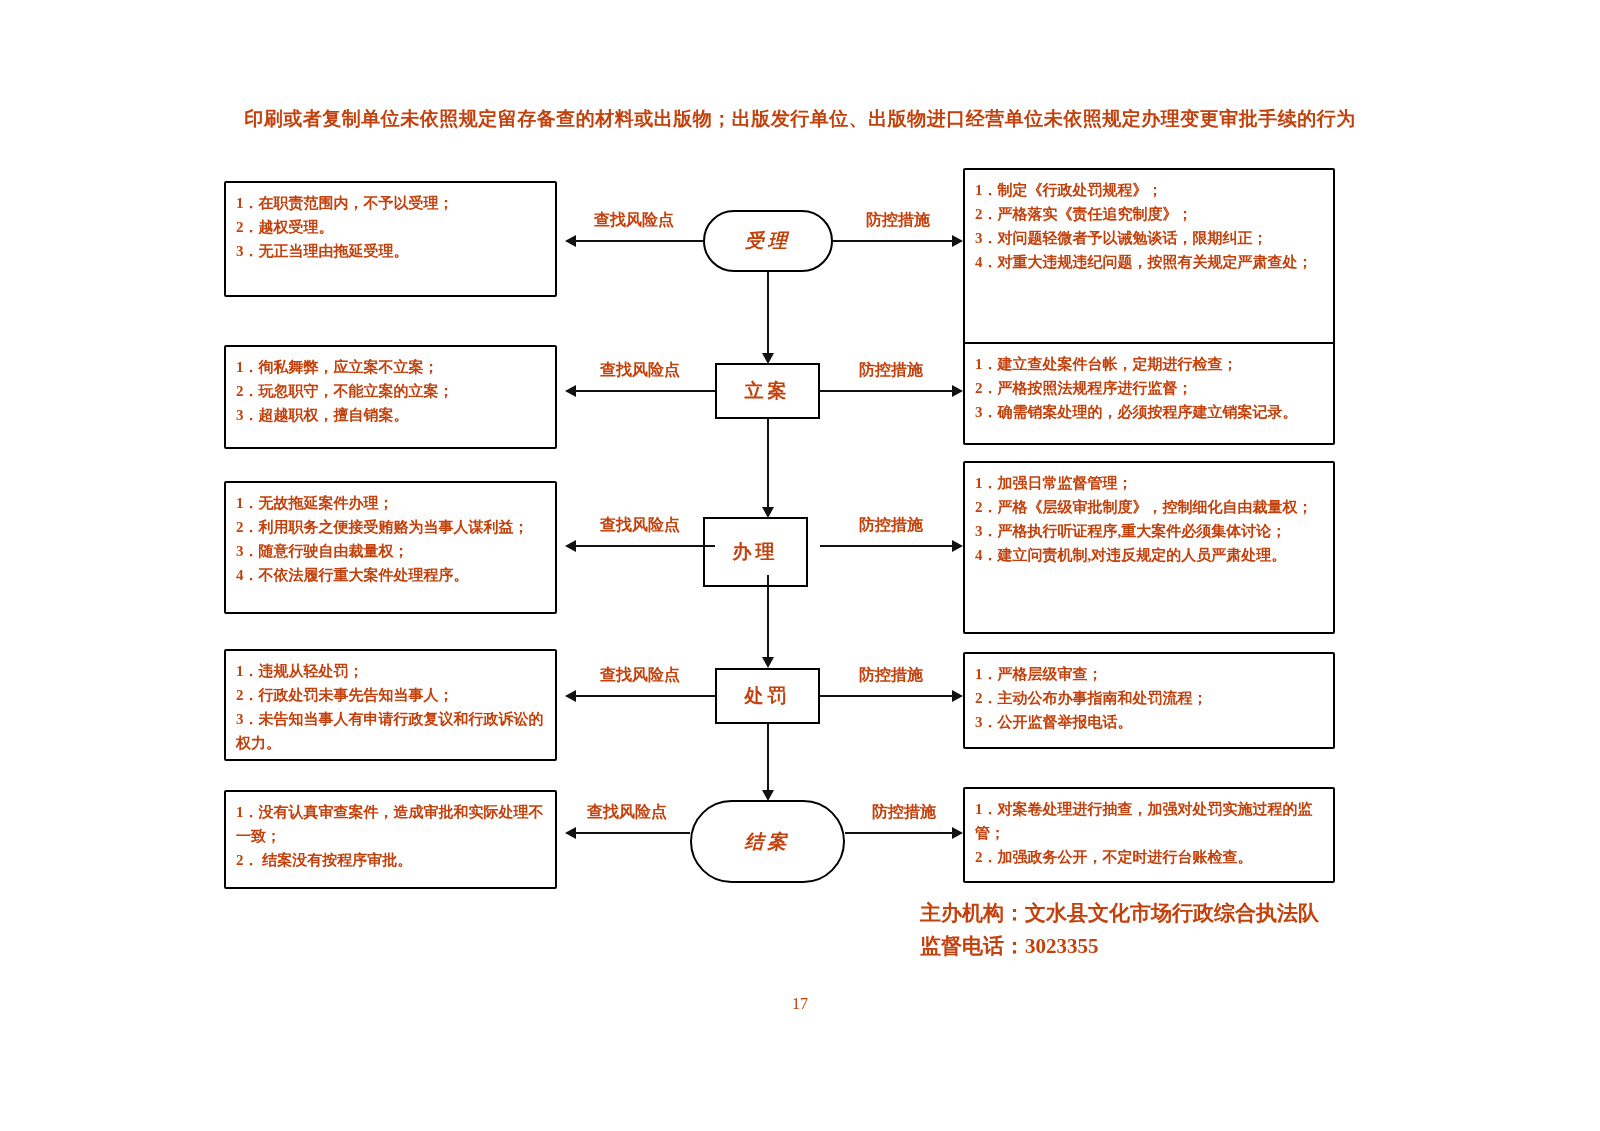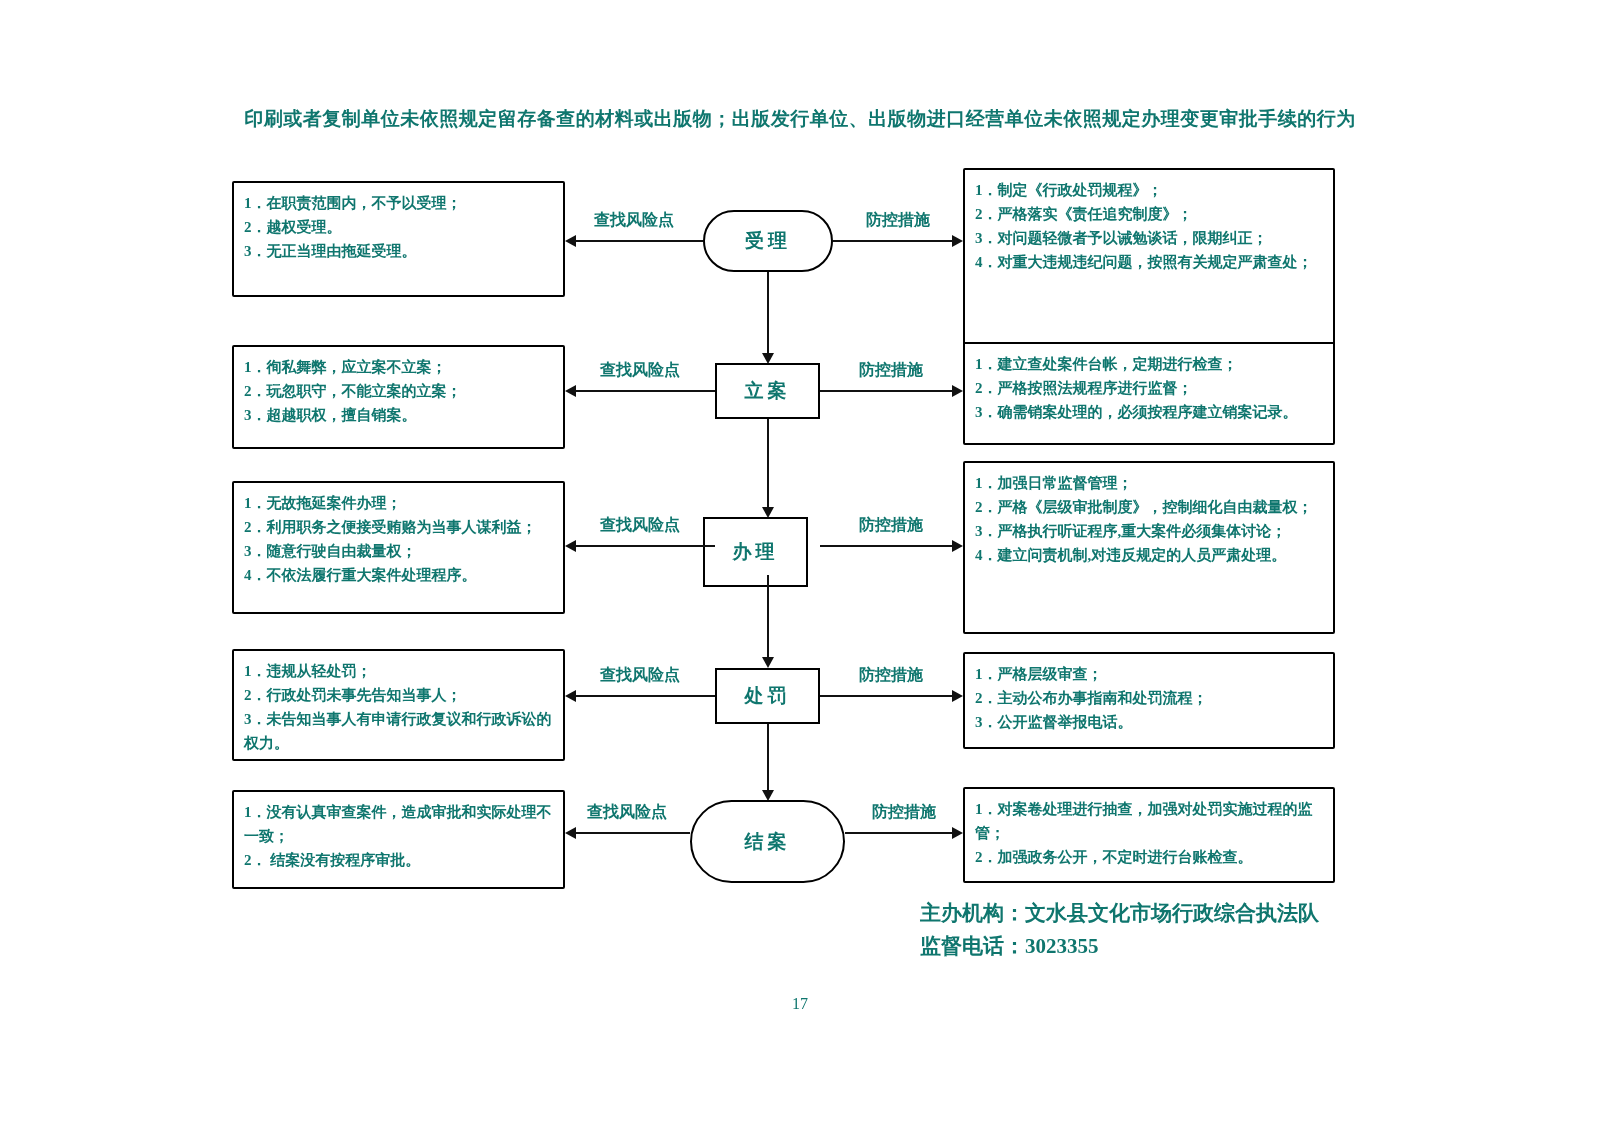--- a/index.html
+++ b/index.html
@@ -1,52 +1,52 @@
 <!DOCTYPE html>
 <html><head>
 <meta charset="utf-8">
 <style>
   html,body{margin:0;padding:0;background:#fff;}
   .page{
     position:relative;
     width:1600px;height:1131px;
     background:#ffffff;
     font-family:"Liberation Serif","DejaVu Serif",serif;
-    color:#0f766e;
+    color:#c2410c;
     overflow:hidden;
   }
   .title{
     position:absolute;left:0;right:0;
     text-align:center;
     font-size:19px;font-weight:700;
     letter-spacing:0.5px;
   }
   .box{
     position:absolute;
     border:2px solid #000;
     border-radius:2px;
     background:#fff;
     font-size:15px;
     font-weight:600;
     line-height:24px;
     padding:8px 10px;
     white-space:pre-line;
     box-sizing:border-box;
   }
-  .box.left{left:232px;width:333px;}
+  .box.left{left:224px;width:333px;}
   .box.right{left:963px;width:372px;}
   .node{
     position:absolute;
     border:2px solid #000;
     background:#fff;
     display:flex;align-items:center;justify-content:center;
     font-size:19px;font-weight:700;letter-spacing:4px;
     box-sizing:border-box;
   }
-  .node.stadium{border-radius:999px;}
+  .node.stadium{border-radius:999px;font-style:italic;}
   .hline{position:absolute;height:0;border-top:2px solid #111;}
   .vline{position:absolute;width:0;border-left:2px solid #111;}
   .ah-left{position:absolute;width:0;height:0;
     border-top:6px solid transparent;border-bottom:6px solid transparent;
     border-right:11px solid #111;}
   .ah-right{position:absolute;width:0;height:0;
     border-top:6px solid transparent;border-bottom:6px solid transparent;
     border-left:11px solid #111;}
   .ah-down{position:absolute;width:0;height:0;
     border-left:6px solid transparent;border-right:6px solid transparent;

